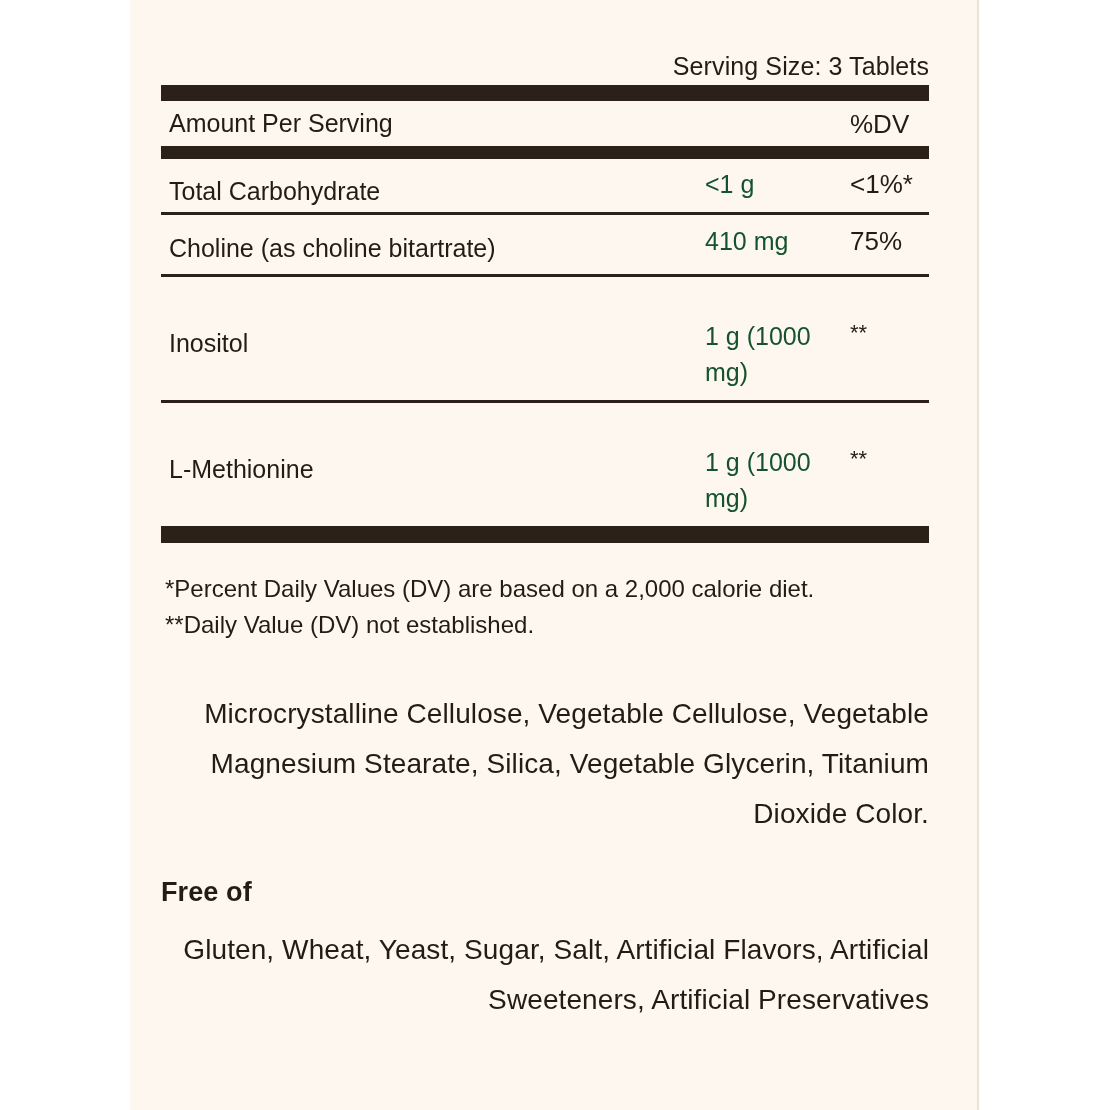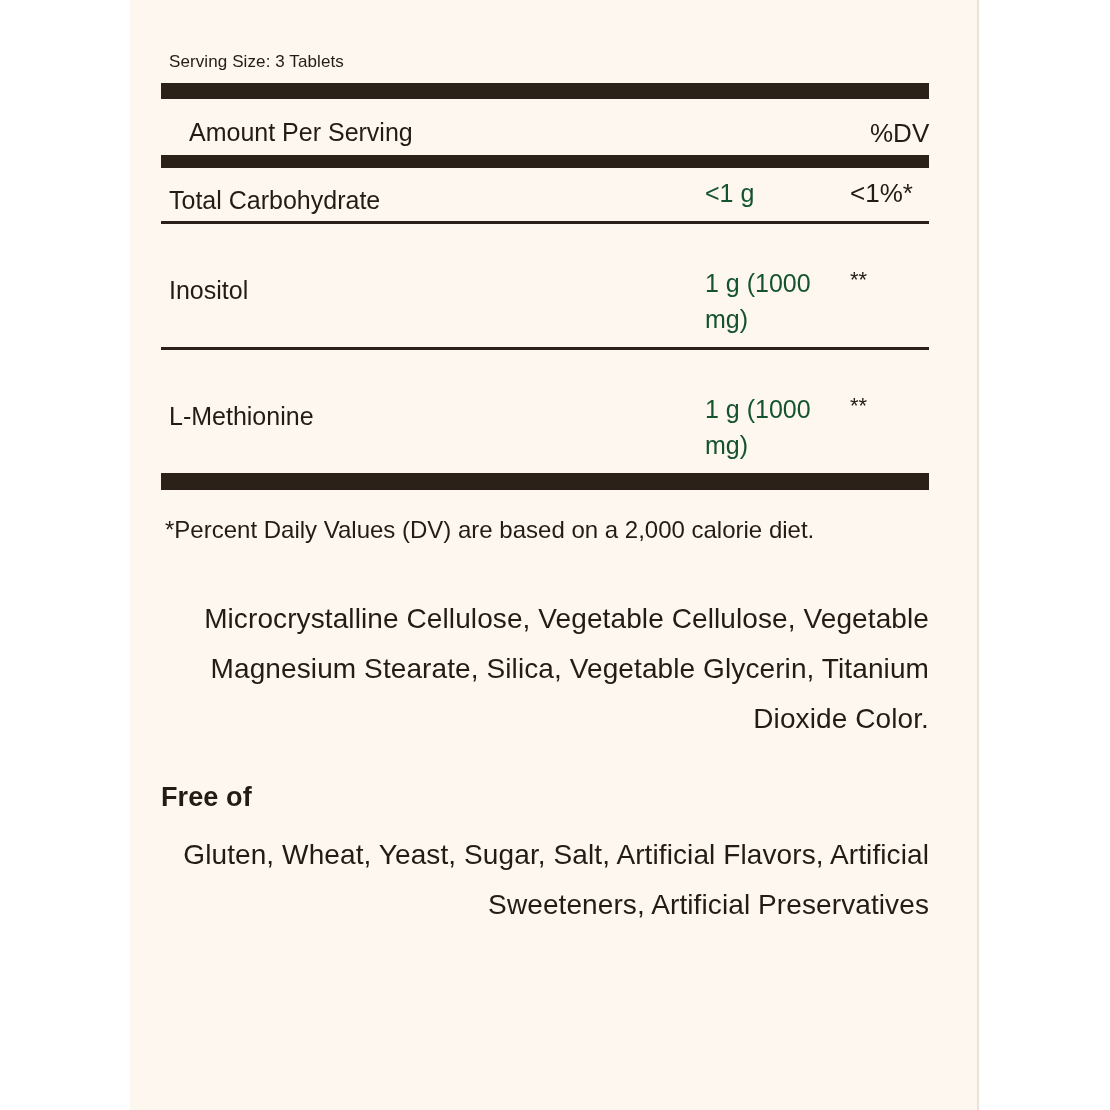--- a/index.html
+++ b/index.html
@@ -35,49 +35,49 @@
 
   .inner {
     position: absolute;
     left: 31px;            
     top: 0;
     width: 768px;          
   }
 
   
   .serving-size {
-    font-size: 17px;
+    font-size: 25px;
     color: #241c14;
     letter-spacing: .1px;
     padding-top: 52px;
-    padding-bottom: 11px;
+    padding-bottom: 4px;
     padding-left: 8px;
+    text-align: right;
   }
 
   .bar {
     background: #2b2119;
     width: 100%;
   }
   .bar-thick { height: 16px; }
   .bar-med   { height: 13px; }
   .bar-bottom{ height: 17px; }
 
   .facts-row {
     display: flex;
     align-items: flex-start;
     box-sizing: border-box;
     width: 100%;
     border-bottom: 3px solid #2b2119;
     padding: 0 0 0 8px;
   }
   .facts-row.header {
     border-bottom: none;
-    padding-top: 16px;
+    padding-top: 5px;
     padding-bottom: 4px;
-    margin-left: 20px;
   }
   .facts-row.no-rule { border-bottom: none; justify-content: center; }
 
   .col-name {
     flex: 0 0 536px;
     font-size: 25px;
     color: #241c14;
     line-height: 34px;
   }
   .col-amount {
@@ -98,22 +98,22 @@
   }
 
   .row-pad-sm  { padding-top: 7px;  padding-bottom: 4px; }
   .row-pad-md  { padding-top: 8px;  padding-bottom: 9px; }
   .row-pad-lg  { padding-top: 1px;  padding-bottom: 10px; margin-top: 40px; }
 
   .name-mid { padding-top: 8px; }
 
   
   .footnotes {
-    padding-top: 22px;
     padding-left: 4px;
+    margin-top: 28px;
   }
   .footnote {
     font-size: 24px;
     color: #241c14;
     line-height: 36px;
   }
 
   
   .section {
     padding-left: 0px;
@@ -156,37 +156,43 @@
         </div>
 
         <div class="bar bar-med"></div>
 
         <div class="facts-row row-pad-sm">
           <div class="col-name name-mid">Total Carbohydrate</div>
           <div class="col-amount">&lt;1 g</div>
           <div class="col-dv">&lt;1%*</div>
         </div>
 
+        <div class="facts-row row-pad-md">
+          <div class="col-name name-mid">Choline (as choline bitartrate)</div>
+          <div class="col-amount">410 mg</div>
+          <div class="col-dv">75%</div>
+        </div>
 
         <div class="facts-row row-pad-lg">
           <div class="col-name name-mid">Inositol</div>
           <div class="col-amount">1 g (1000 mg)</div>
           <div class="col-dv sym">**</div>
         </div>
 
         <div class="facts-row row-pad-lg no-rule">
           <div class="col-name name-mid">L-Methionine</div>
           <div class="col-amount">1 g (1000 mg)</div>
           <div class="col-dv sym">**</div>
         </div>
 
         <div class="bar bar-bottom"></div>
 
         <div class="footnotes">
           <div class="footnote">*Percent Daily Values (DV) are based on a 2,000 calorie diet.</div>
+          <div class="footnote">**Daily Value (DV) not established.</div>
         </div>
       </div>
 
       <div class="section ingredients-block">
         <div class="section-body">Microcrystalline Cellulose, Vegetable Cellulose, Vegetable Magnesium Stearate, Silica, Vegetable Glycerin, Titanium Dioxide Color.</div>
       </div>
 
       <div class="section freeof-block">
         <div class="section-title">Free of</div>
         <div class="section-body">Gluten, Wheat, Yeast, Sugar, Salt, Artificial Flavors, Artificial Sweeteners, Artificial Preservatives</div>

